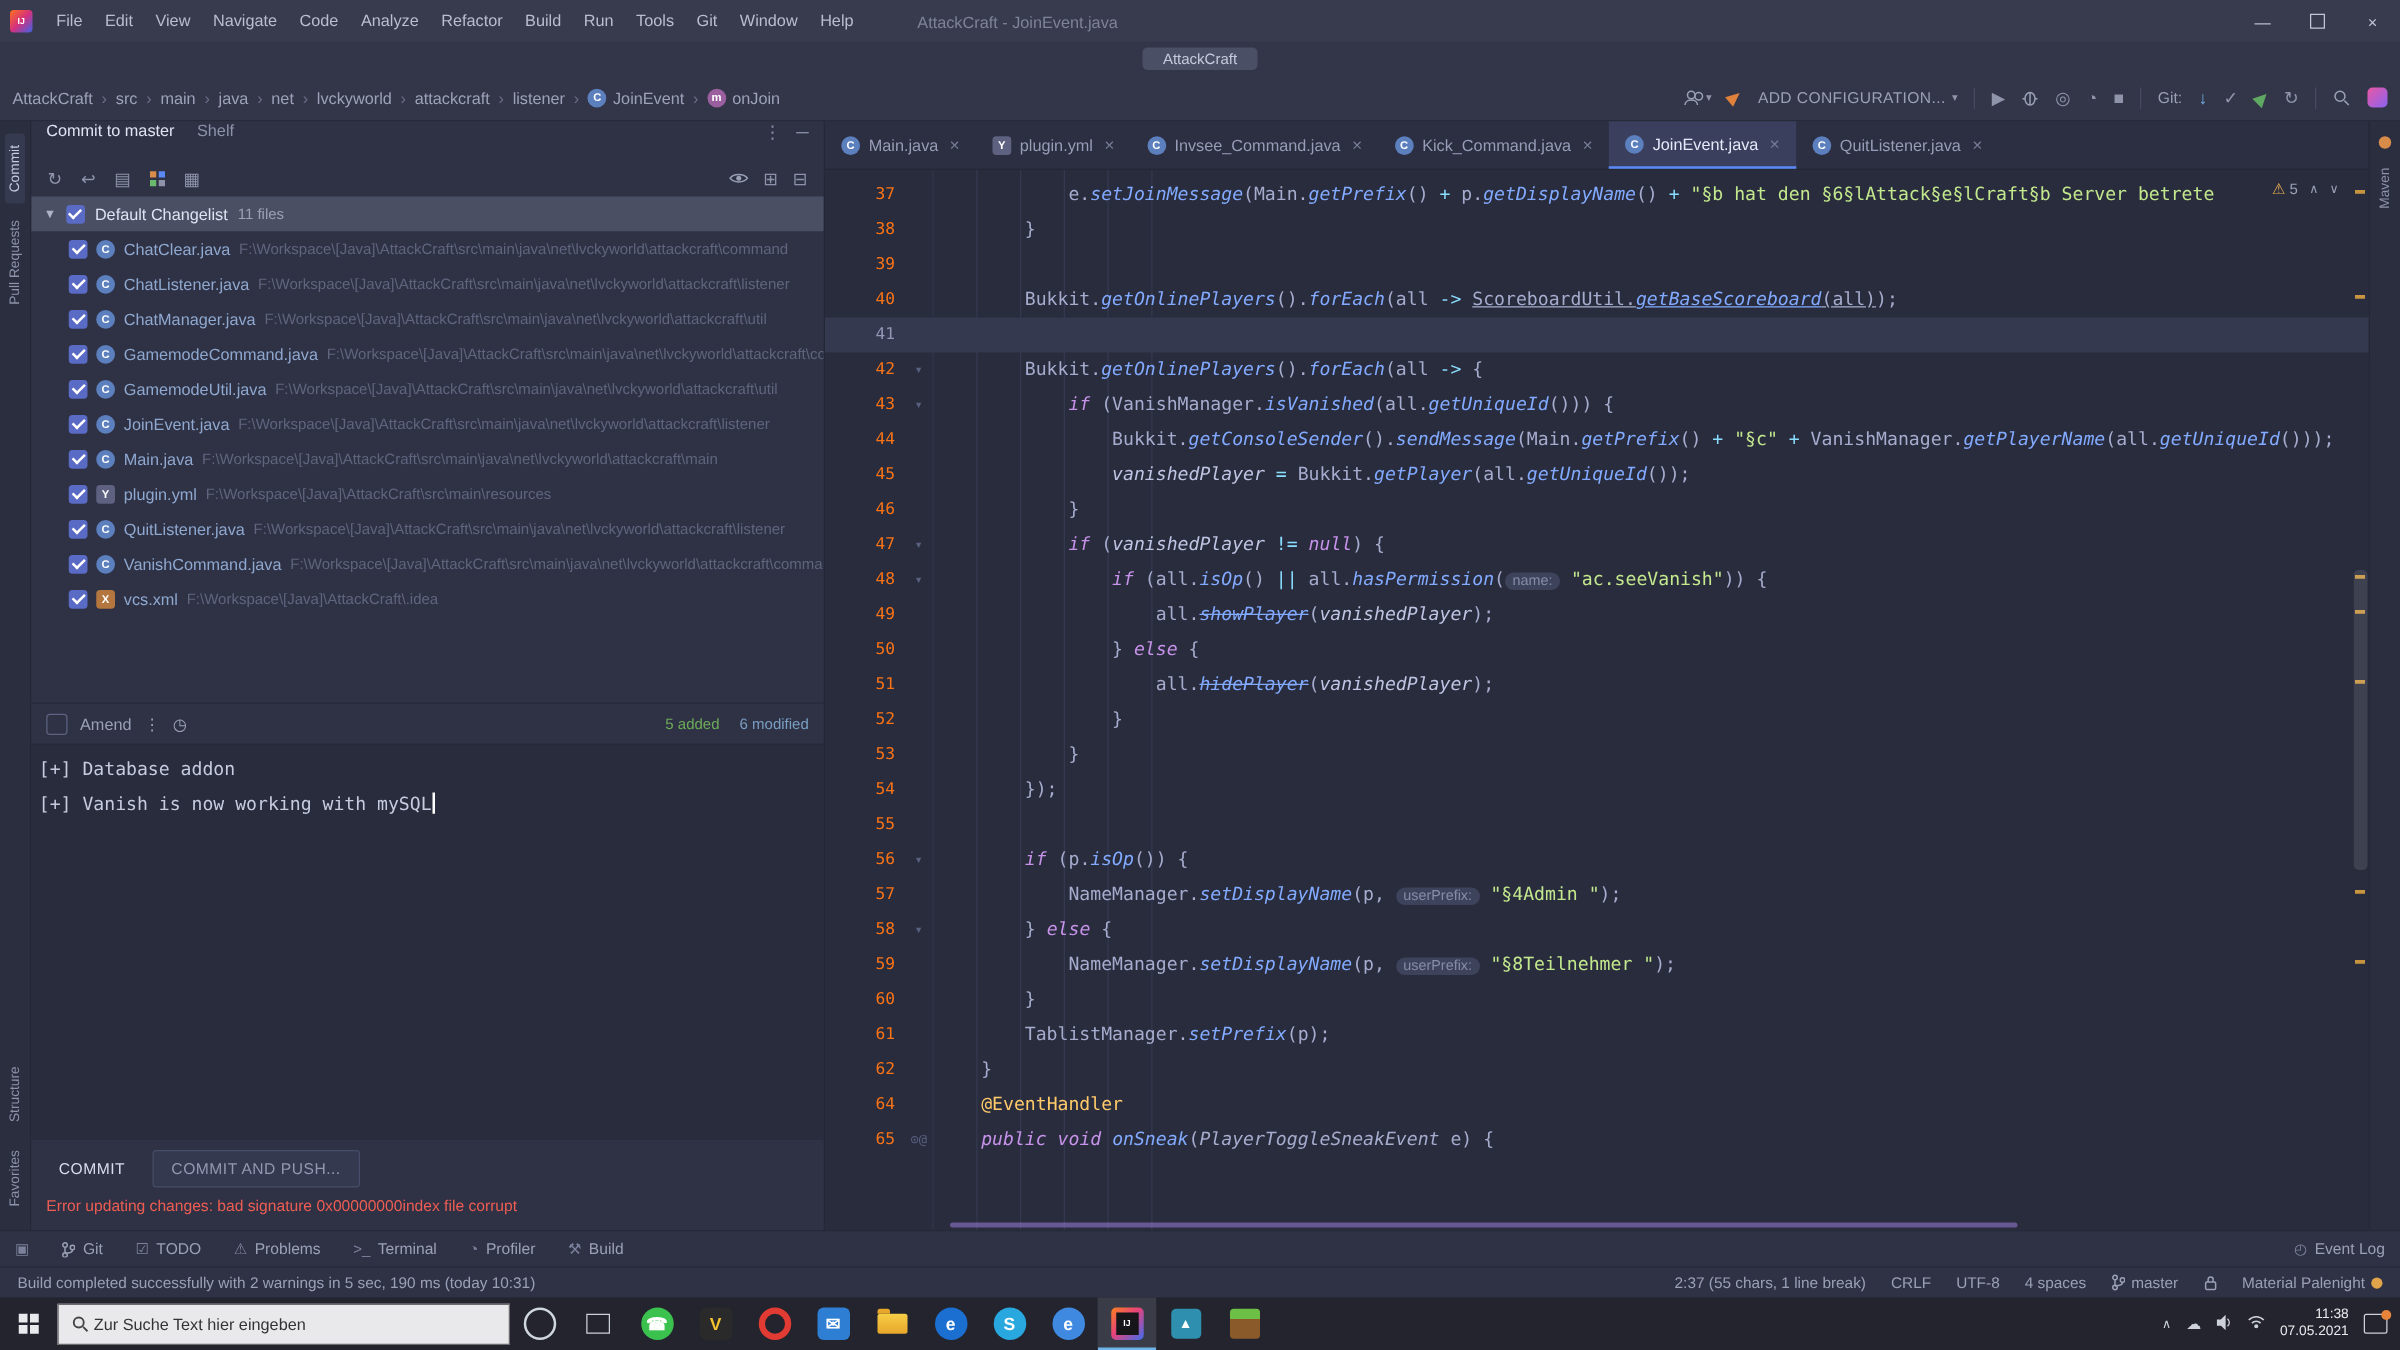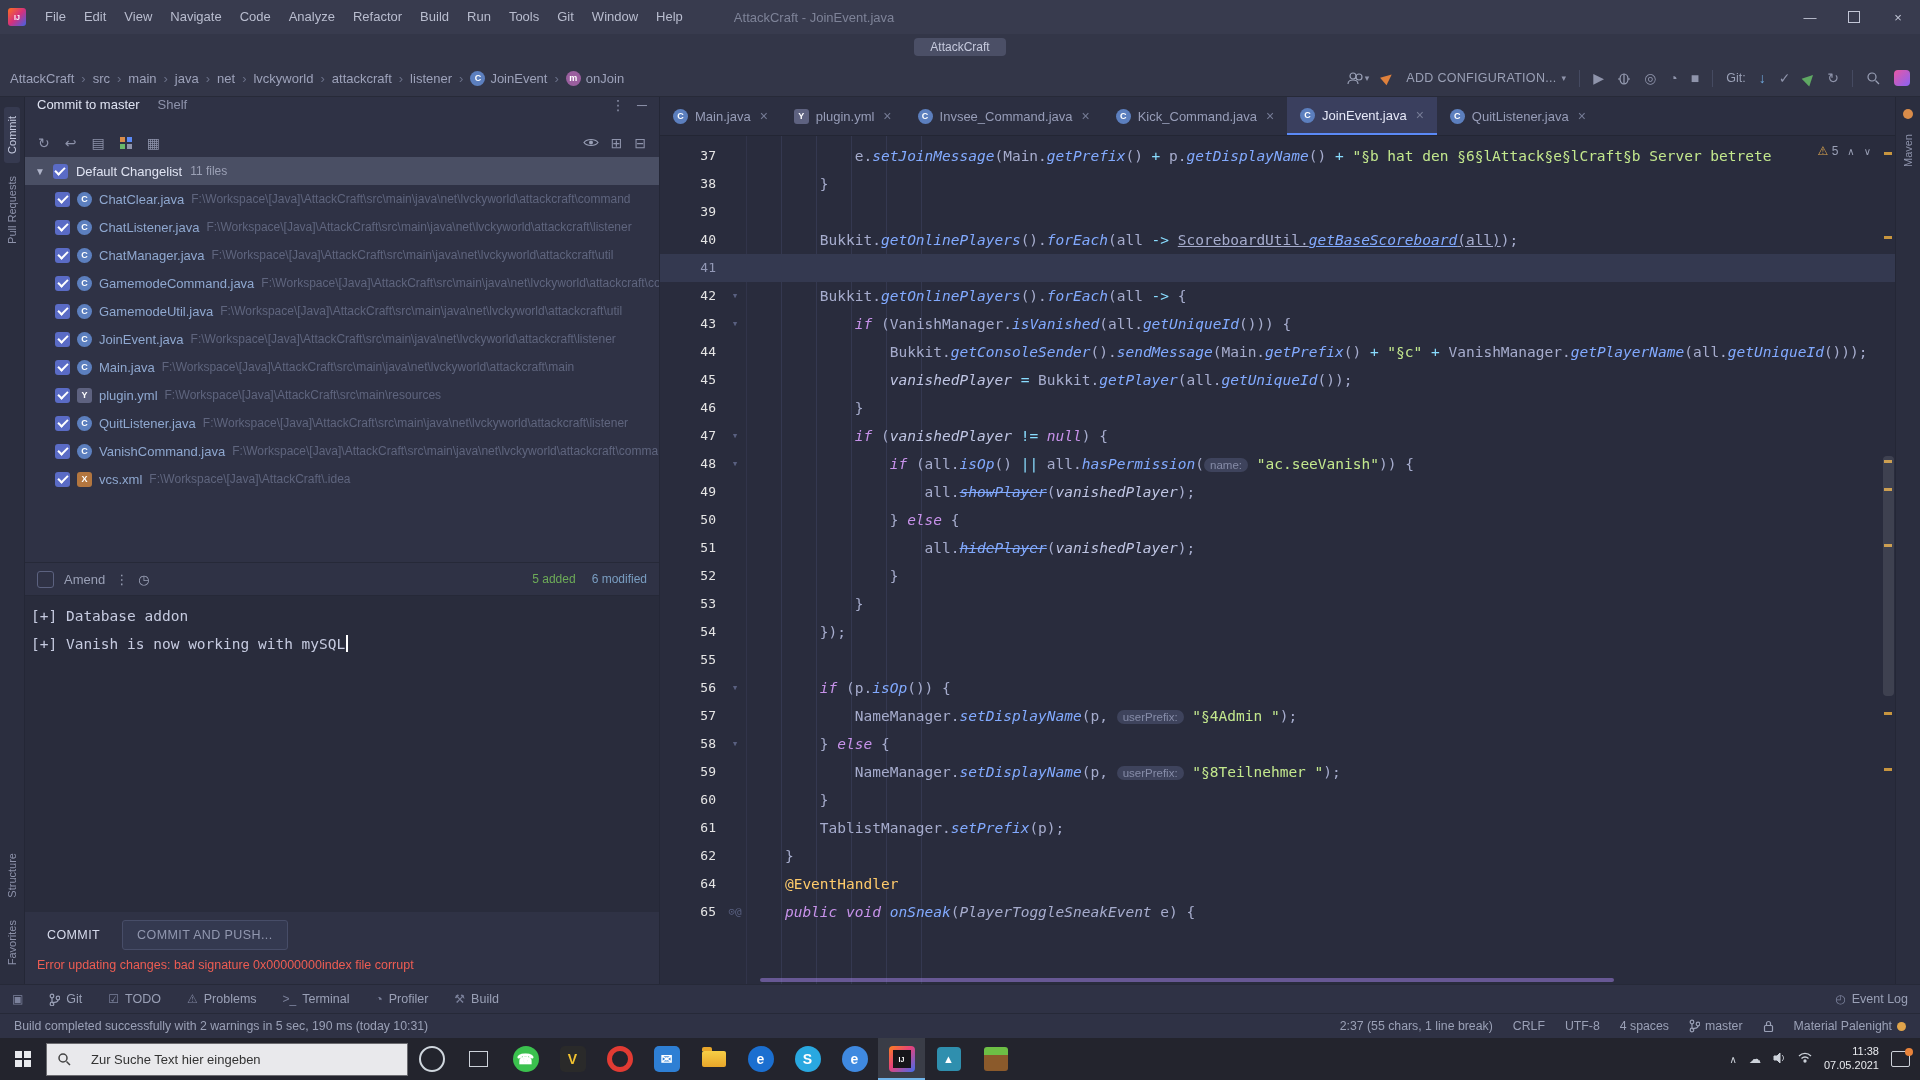--- a/index.html
+++ b/index.html
@@ -97,21 +97,21 @@
   .tab{display:flex;align-items:center;gap:7px;padding:0 13px;font-size:13px;color:#979db8;}
   .tab.active{background:#3a3f5e;color:#e6e9f8;border-bottom:2px solid #5b8af7;}
   .tab-close{color:#767c96;font-size:14px;margin-left:2px;}
   .editor{flex:1;position:relative;background:#292c3d;overflow:hidden;padding-top:6px;min-height:0;}
   .guides{position:absolute;inset:0;z-index:0;}
   .ig{position:absolute;top:0;bottom:0;width:1px;background:#343850;}
   .gutter-border{position:absolute;top:0;bottom:0;left:86px;width:1px;background:#31344a;}
   #code{position:relative;z-index:1;}
   .cl{display:flex;height:28px;line-height:28px;font-family:"DejaVu Sans Mono",monospace;font-size:14.5px;}
   .cl.cur{background:#343950;}
-  .ln{width:56px;flex:none;text-align:right;color:#e5e5e5;font-size:13px;padding-right:4px;}
+  .ln{width:56px;flex:none;text-align:right;color:#f97316;font-size:13px;padding-right:4px;}
   .cur .ln{color:#9298b6;}
   .fold{width:30px;flex:none;text-align:center;color:#596080;font-size:11px;}
   .ctext{flex:1;white-space:pre;overflow:hidden;color:#a6accd;}
   .tk{color:#c792ea;font-style:italic;}
   .tm{color:#82aaff;font-style:italic;}
   .td{color:#82aaff;font-style:italic;text-decoration:line-through;}
   .ts{color:#c3e88d;}
   .to{color:#89ddff;}
   .tf{color:#bfc5e3;font-style:italic;}
   .ta{color:#ffcb6b;}
@@ -139,21 +139,21 @@
   .sb-item{display:flex;align-items:center;gap:5px;white-space:nowrap;}
   .theme-dot{width:9px;height:9px;border-radius:50%;background:#e0a44b;}
   svg.mini{stroke:#9aa0b6;fill:none;stroke-width:1.2;}
   svg.mini circle.f{fill:#9aa0b6;stroke:none;}
 
   
   .taskbar{height:42px;flex:none;background:#23242d;display:flex;align-items:center;}
   .start{width:46px;height:42px;display:flex;align-items:center;justify-content:center;}
   .winlogo{width:16px;height:16px;display:grid;grid-template-columns:7px 7px;grid-template-rows:7px 7px;gap:2px;}
   .winlogo i{background:#e8eaee;display:block;}
-  .tsearch{width:340px;height:31px;background:#e9e9ec;border:1px solid #6b6b70;display:flex;align-items:center;gap:20px;padding:0 10px;color:#333;font-size:13px;}
+  .tsearch{width:340px;height:31px;background:#e9e9ec;border:1px solid #6b6b70;display:flex;align-items:center;gap:4px;padding:0 10px;color:#333;font-size:13px;}
   .tb-app{width:47px;height:42px;display:flex;align-items:center;justify-content:center;position:relative;}
   .tb-app.active{background:#3a3d47;box-shadow:inset 0 -2px 0 #6fb3e8;}
   .appglyph{width:26px;height:26px;border-radius:5px;display:flex;align-items:center;justify-content:center;color:#fff;font-weight:bold;font-size:14px;}
   .round{border-radius:50%;}
   .ring{width:22px;height:22px;border-radius:50%;border:2px solid #cfd6dd;}
   .ring.red{border-color:#e23b33;border-width:5px;width:16px;height:16px;}
   .tview{width:17px;height:14px;border:1.6px solid #cdd2da;box-shadow:4px-0px 0 -1px #cdd2da;}
   .folder{width:24px;height:16px;background:linear-gradient(#f7ce46,#e8a62a);border-radius:2px;position:relative;}
   .folder::before{content:"";position:absolute;top:-4px;left:0;width:10px;height:4px;background:#e8a62a;border-radius:2px 2px 0 0;}
   .ij{width:26px;height:26px;border-radius:4px;background:linear-gradient(135deg,#fc801d,#e6427b 45%,#3e6df0);display:flex;align-items:center;justify-content:center;}

